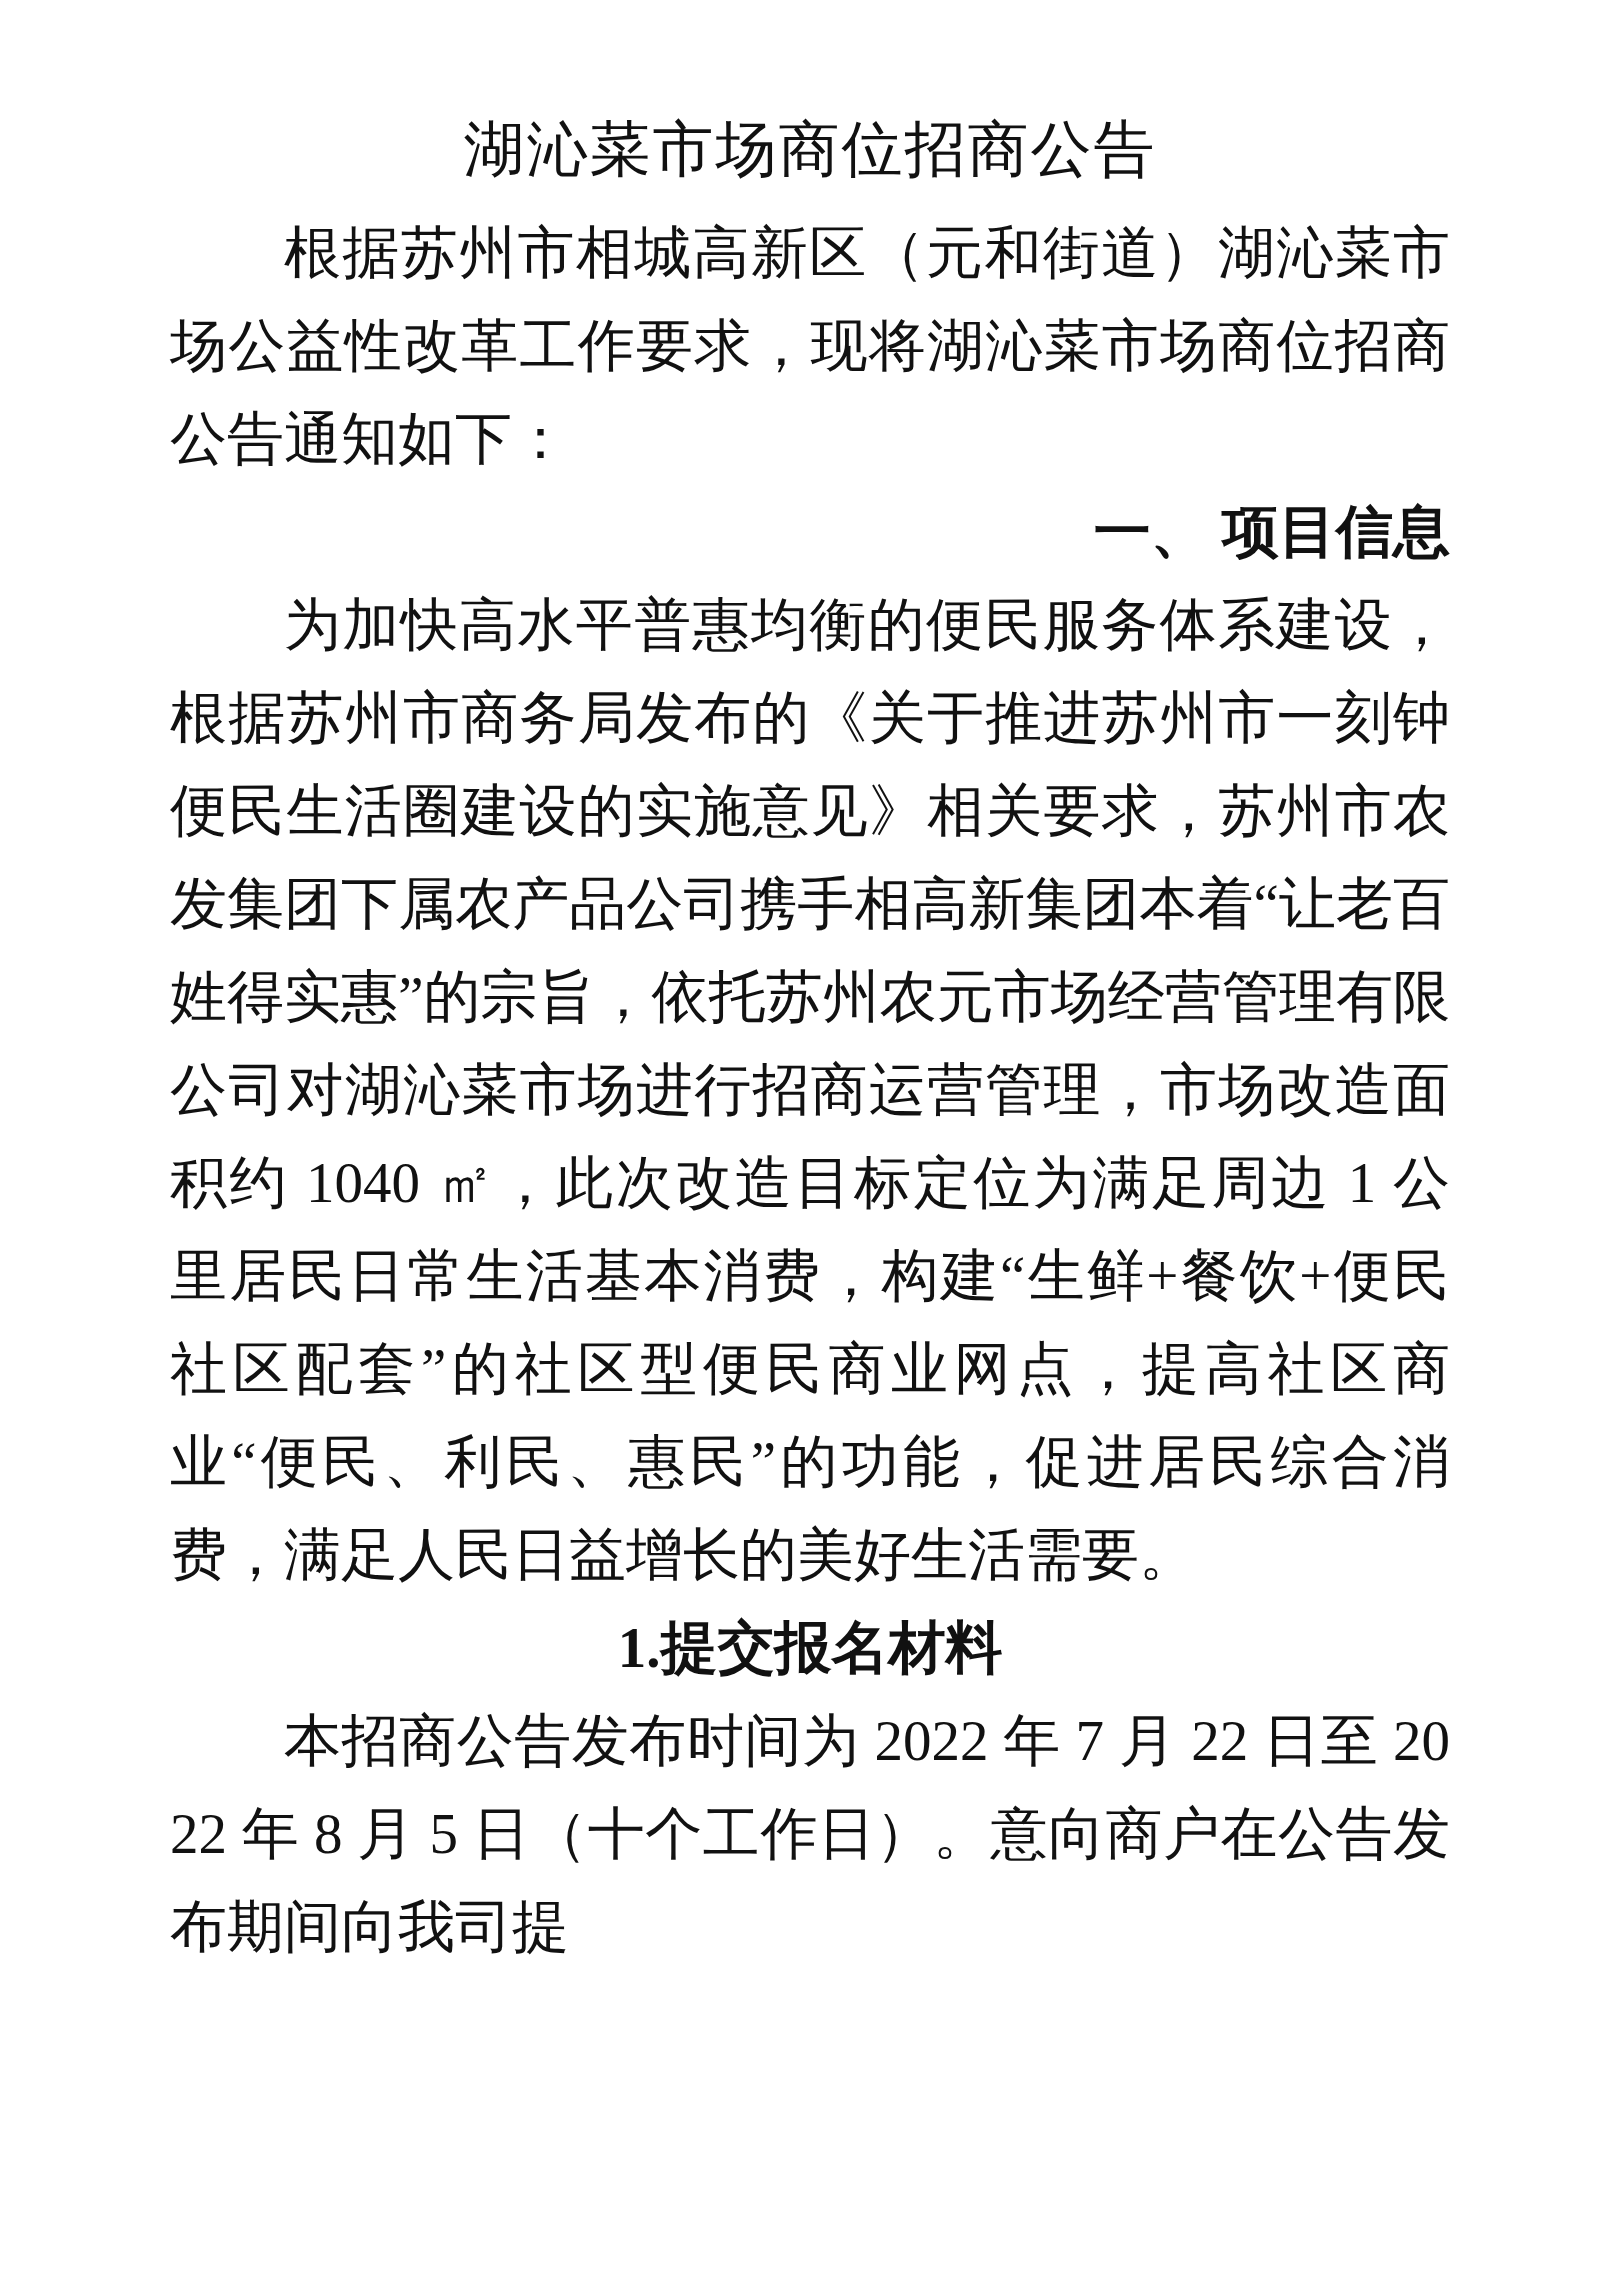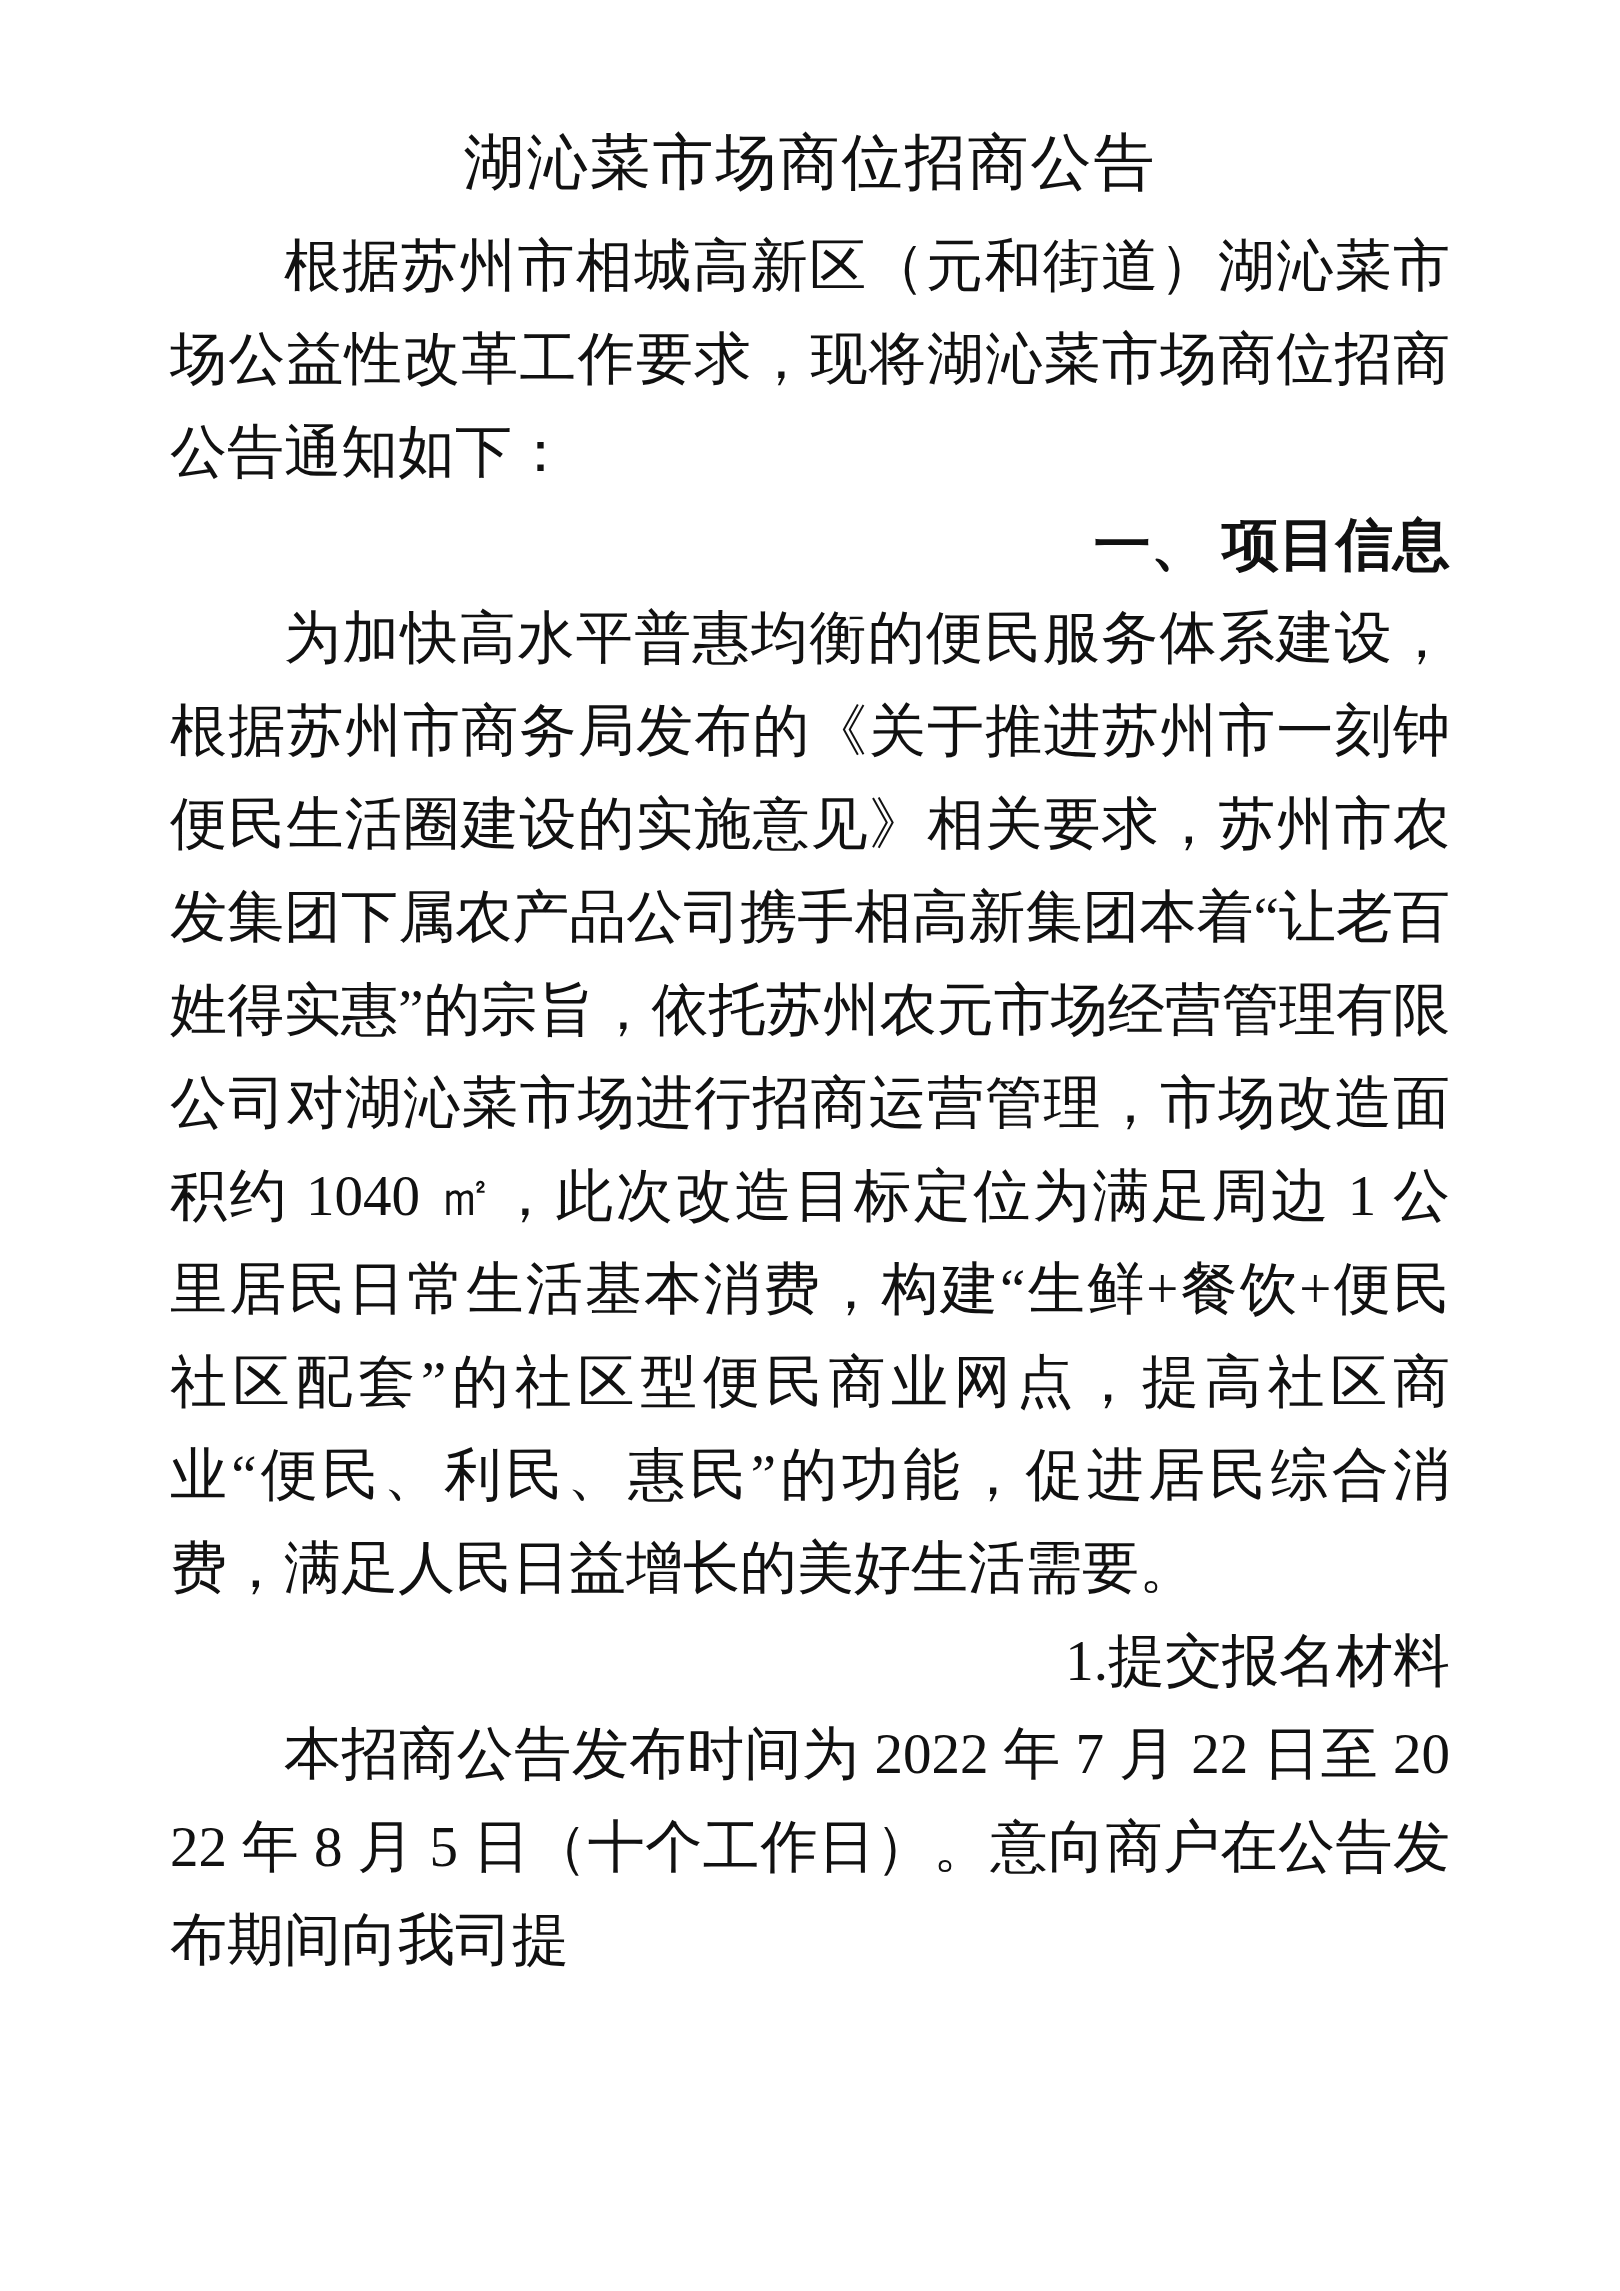--- a/index.html
+++ b/index.html
@@ -4,21 +4,21 @@
 <style>
   html, body {
     margin: 0;
     padding: 0;
     background: #ffffff;
   }
   .page {
     position: relative;
     width: 1620px;
     height: 2056px;
-    margin: 13px auto;
+    margin: 0 auto;
     background: #ffffff;
     box-sizing: border-box;
     padding: 93px 170px 0 170px;
     overflow: hidden;
     font-family: "Liberation Serif", "DejaVu Serif", serif;
     color: #111111;
   }
   .doc-title {
     margin: 0;
     font-size: 61px;
@@ -42,23 +42,23 @@
   }
   .block.paragraph {
     text-indent: 2em;
   }
   .block.heading {
     font-weight: bold;
     text-indent: 0;
     text-align: right;
   }
   .block.subheading {
-    font-weight: normal;
+    font-weight: bold;
     text-indent: 0;
-    text-align: right;
+    text-align: center;
   }
 </style>
 </head>
 <body>
 
 <div class="page">
   <h1 class="doc-title">湖沁菜市场商位招商公告</h1>
   <div class="doc-body">
       <p class="block paragraph">根据苏州市相城高新区（元和街道）湖沁菜市场公益性改革工作要求，现将湖沁菜市场商位招商公告通知如下：</p>
       <p class="block heading">一、 项目信息</p>

